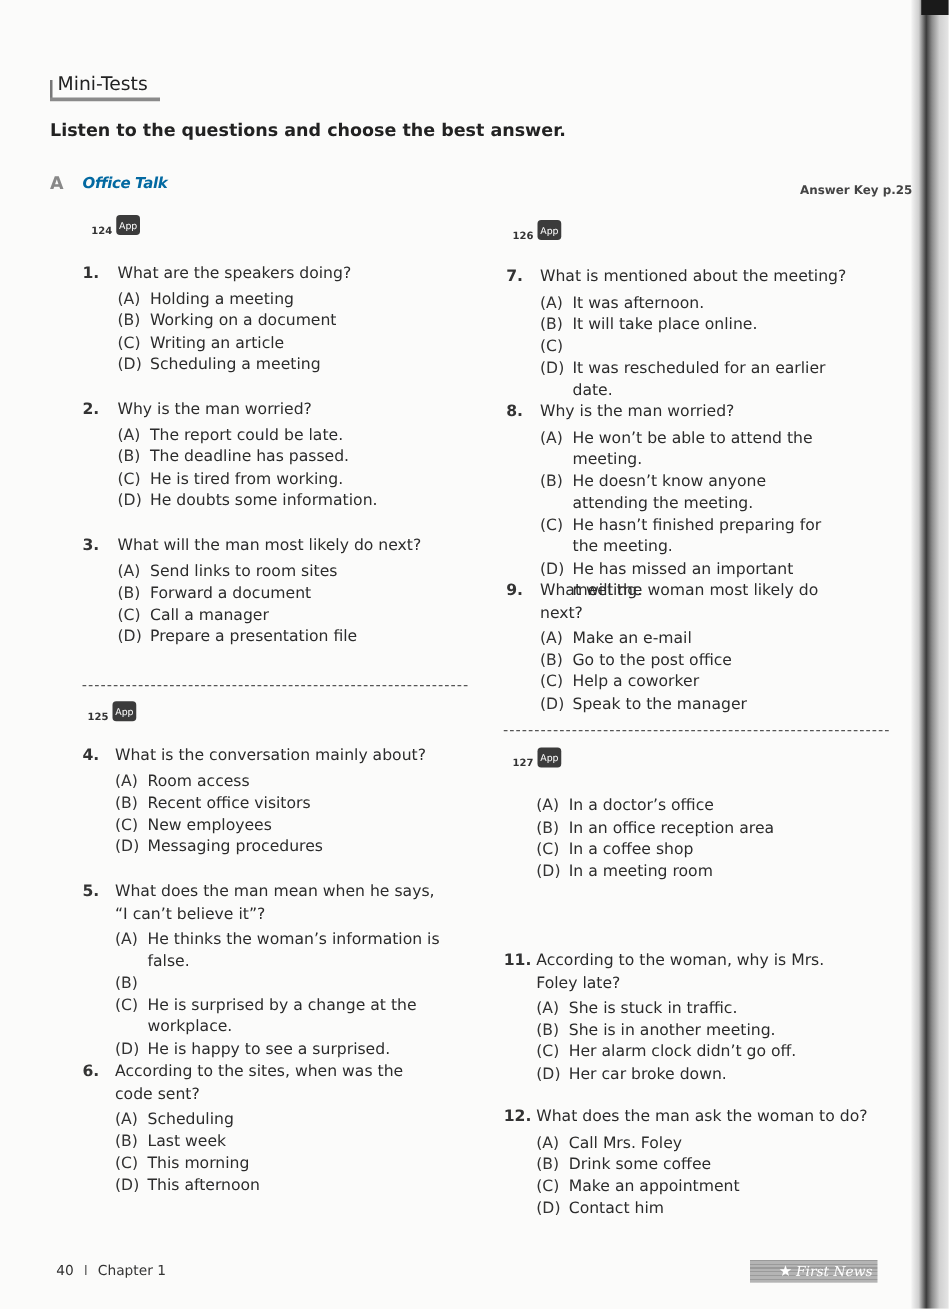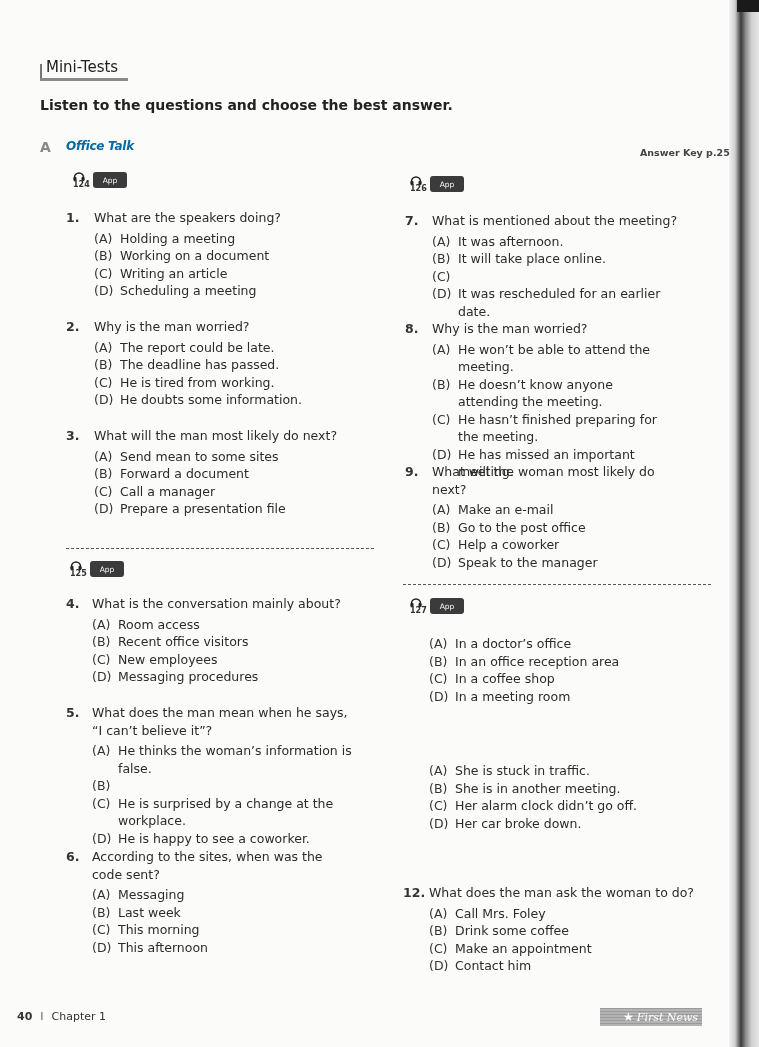--- a/index.html
+++ b/index.html
@@ -39,45 +39,45 @@
     position: absolute; left: 66px; top: 139px; font-size: 12px; font-weight: bold; color: #0369a1;
     letter-spacing: -0.3px;
     font-style: italic;
   }
   .answer-key {
     position: absolute; left: 640px; top: 147px; font-size: 9.5px; font-weight: bold; color: #444;
   }
   .audio {
     position: absolute; display: flex; align-items: flex-end; gap: 4px;
   }
-  .audio .hp { display: flex; flex-direction: column; align-items: flex-start; width: 16px; }
+  .audio .hp { display: flex; flex-direction: row; align-items: center; width: 16px; }
   .audio .hp svg { display: block; }
   .audio .track { font-size: 8px; font-weight: bold; color: #333; line-height: 8px; }
   .audio .app {
-    width: 34px; height: 16px; border-radius: 3px; background: #3b3b3b; color: #fff;
+    width: 19px; height: 16px; border-radius: 3px; background: #3b3b3b; color: #fff;
     font-size: 7.5px; display: flex; align-items: center; justify-content: center;
     margin-bottom: 1px;
   }
   .q {
     position: absolute; font-size: 12.5px; line-height: 17.5px; color: #2b2b2b;
   }
   .q .qrow { display: flex; }
   .q .num { font-weight: bold; color: #333; flex: 0 0 auto; }
   .q .stem { }
   .q .opts { margin-top: 3px; }
   .q .opt { display: flex; }
   .q .lbl { flex: 0 0 26px; color: #333; }
   .q .otext { }
   .divider {
     position: absolute; height: 0; border-top: 1px dashed #555;
   }
   .footer-page {
     position: absolute; left: 17px; top: 1010px; font-size: 11px; color: #333; white-space: nowrap;
   }
-  .footer-page b { font-weight: bold; }
+  .footer-page b { font-weight: normal; margin-left: 28px; }
   .footer-sep { color: #666; margin: 0 8px; }
   .brand {
     position: absolute; left: 600px; top: 1008px; width: 102px; height: 18px;
     background: repeating-linear-gradient(to bottom, #9a9a9a 0px, #9a9a9a 1px, #b4b4b4 1px, #b4b4b4 3px);
     color: #fff; font-family: "DejaVu Serif", "Liberation Serif", serif; font-style: italic;
     font-size: 11px; display: flex; align-items: center; justify-content: flex-end; padding-right: 4px;
     box-sizing: border-box;
   }
   .brand .star { font-style: normal; margin-right: 3px; font-size: 12px; }
 </style>
@@ -200,21 +200,21 @@
       </div>
     </div>
     <div class="q" style="left: 66px; top: 427px; width: 300px;">
       <div class="qrow">
         <span class="num" style="width:28px">3.</span>
         <span class="stem">What will the man most likely do next?</span>
       </div>
       <div class="opts" style="margin-left:28px">
         <div class="opt">
           <span class="lbl">(A)</span>
-          <span class="otext">Send mean to some sites</span>
+          <span class="otext">Send links to room sites</span>
         </div>
         <div class="opt">
           <span class="lbl">(B)</span>
           <span class="otext">Forward a document</span>
         </div>
         <div class="opt">
           <span class="lbl">(C)</span>
           <span class="otext">Call a manager</span>
         </div>
         <div class="opt">
@@ -259,33 +259,33 @@
         </div>
         <div class="opt">
           <span class="lbl">(B)</span>
         </div>
         <div class="opt">
           <span class="lbl">(C)</span>
           <span class="otext">He is surprised by a change at the workplace.</span>
         </div>
         <div class="opt">
           <span class="lbl">(D)</span>
-          <span class="otext">He is happy to see a coworker.</span>
+          <span class="otext">He is happy to see a surprised.</span>
         </div>
       </div>
     </div>
     <div class="q" style="left: 66px; top: 848px; width: 290px;">
       <div class="qrow">
         <span class="num" style="width:26px">6.</span>
         <span class="stem">According to the sites, when was the code sent?</span>
       </div>
       <div class="opts" style="margin-left:26px">
         <div class="opt">
           <span class="lbl">(A)</span>
-          <span class="otext">Messaging</span>
+          <span class="otext">Scheduling</span>
         </div>
         <div class="opt">
           <span class="lbl">(B)</span>
           <span class="otext">Last week</span>
         </div>
         <div class="opt">
           <span class="lbl">(C)</span>
           <span class="otext">This morning</span>
         </div>
         <div class="opt">
@@ -379,20 +379,24 @@
           <span class="lbl">(C)</span>
           <span class="otext">In a coffee shop</span>
         </div>
         <div class="opt">
           <span class="lbl">(D)</span>
           <span class="otext">In a meeting room</span>
         </div>
       </div>
     </div>
     <div class="q" style="left: 403px; top: 759px; width: 292px;">
+      <div class="qrow">
+        <span class="num" style="width:26px">11.</span>
+        <span class="stem">According to the woman, why is Mrs. Foley late?</span>
+      </div>
       <div class="opts" style="margin-left:26px">
         <div class="opt">
           <span class="lbl">(A)</span>
           <span class="otext">She is stuck in traffic.</span>
         </div>
         <div class="opt">
           <span class="lbl">(B)</span>
           <span class="otext">She is in another meeting.</span>
         </div>
         <div class="opt">

